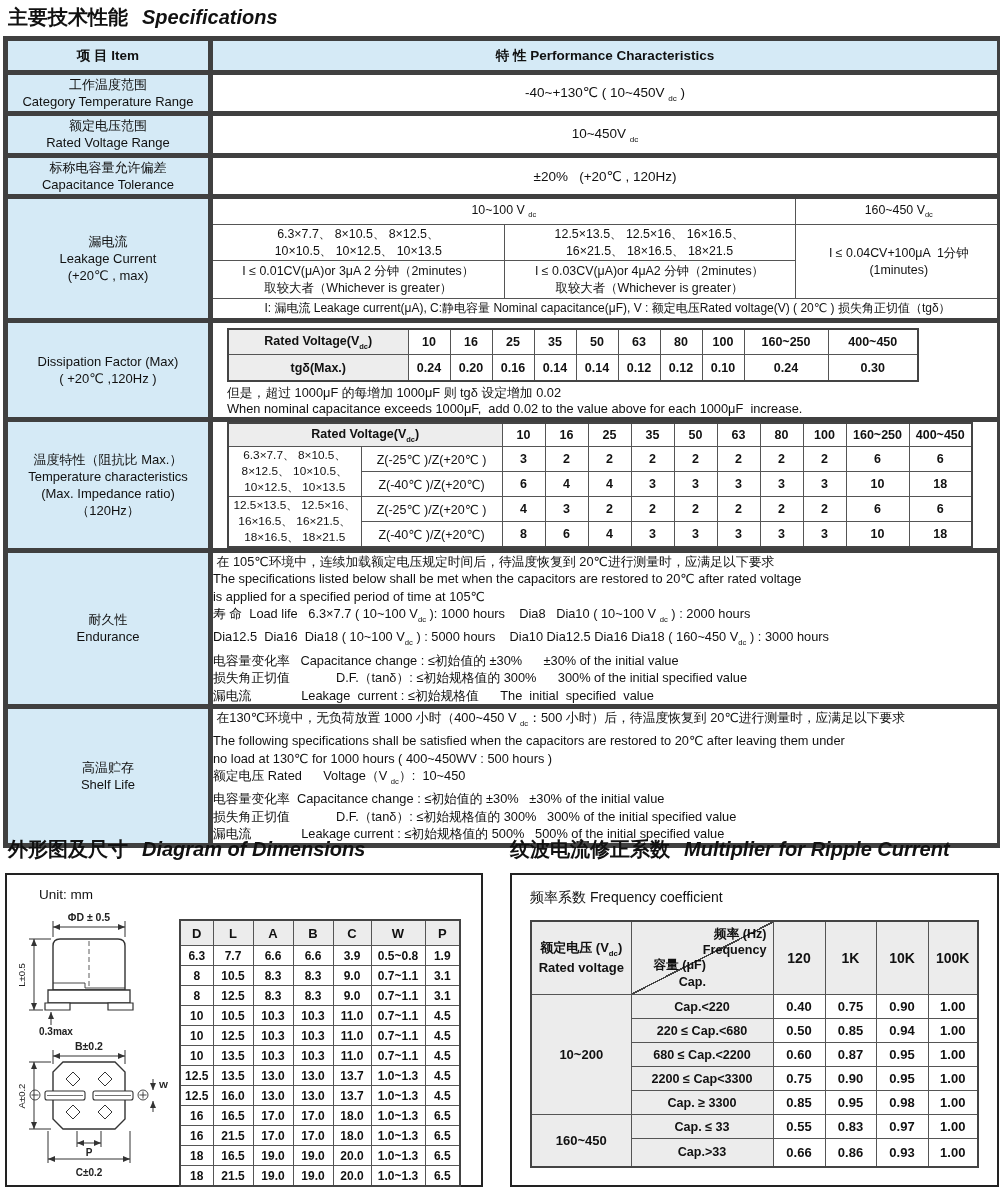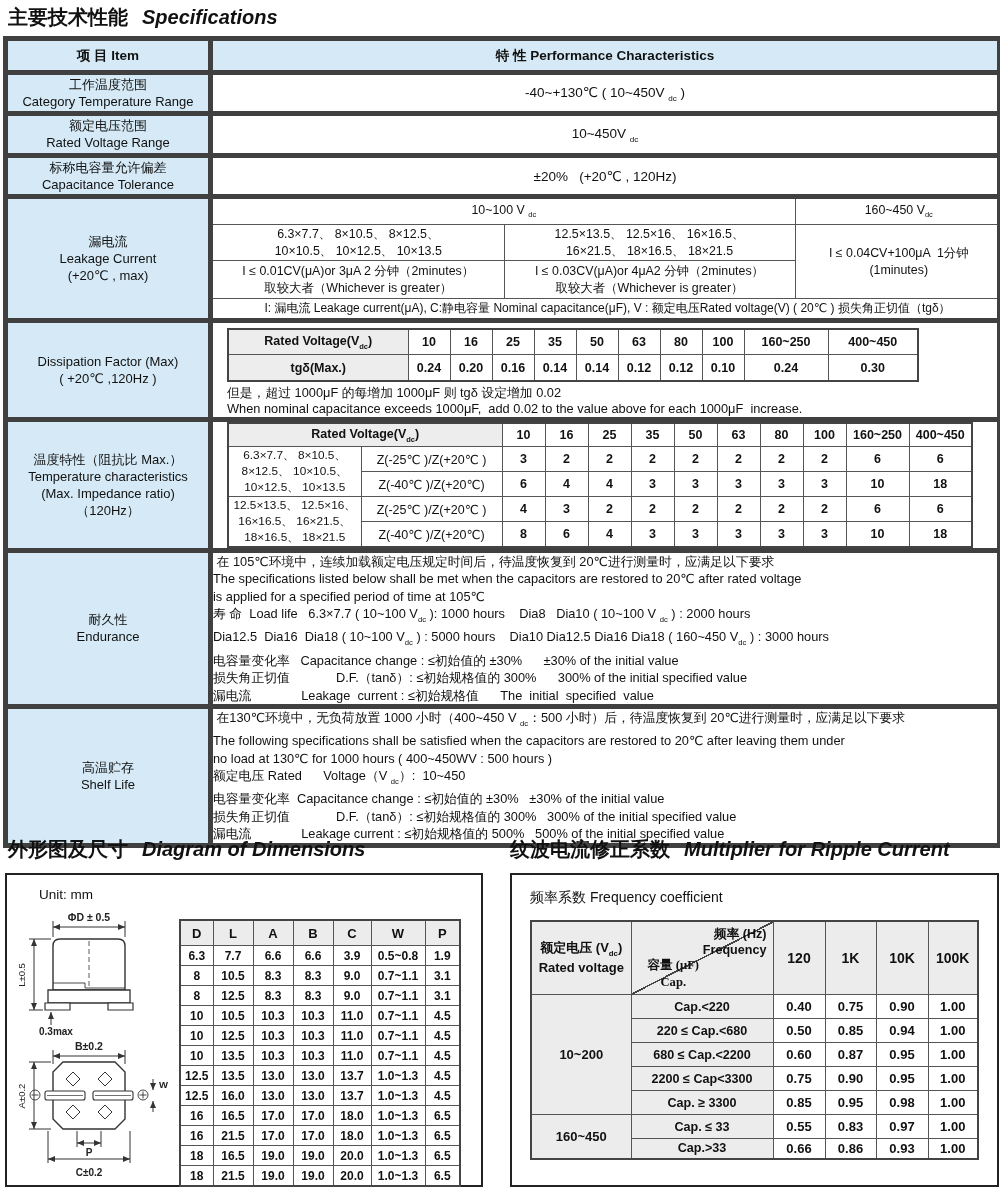--- a/index.html
+++ b/index.html
@@ -43,21 +43,21 @@
   .dim-table tr.head td{background:#ececec;font-size:13px;height:24px;}
 
   .freq-sub{position:absolute;left:18px;top:14px;font-size:14px;}
   .rip-table{position:absolute;left:18px;top:45px;width:447px;border:2px solid #444;table-layout:fixed;}
   .rip-table td{border:1px solid #555;text-align:center;vertical-align:middle;font-size:13px;font-weight:bold;padding:0 2px;margin-top:12px;}
   .rip-table td.gray{background:#ececec;}
   .rip-table td.caprange{font-size:12.6px;}
   .diag-cell{position:relative;padding:0;height:72px;}
   .diag-line{position:absolute;inset:0;background:linear-gradient(to bottom right,transparent calc(50% - 0.8px),#444 calc(50% - 0.8px),#444 calc(50% + 0.8px),transparent calc(50% + 0.8px));}
   .diag-top{position:absolute;top:4px;right:6px;text-align:right;font-size:12.6px;font-weight:bold;line-height:1.3;}
-  .diag-bottom{position:absolute;bottom:4px;left:16px;text-align:center;font-size:12.6px;font-weight:bold;line-height:1.3;font-family:Liberation Serif, serif;}
+  .diag-bottom{position:absolute;bottom:4px;left:22px;text-align:right;font-size:12.6px;font-weight:bold;line-height:1.3;}
   .rv-cell{font-size:12.6px;line-height:1.35;}
 
   .draw-svg{position:absolute;left:8px;top:32px;}
   .draw-svg text{font-family:"Liberation Sans","DejaVu Sans",sans-serif;fill:#222;}
 </style>
 </head>
 <body>
 
 <div class="page">
 
@@ -573,21 +573,21 @@
           <td data-bind="ripple.groups.0.rows.4.v.3">1.00</td>
         </tr>
         <tr style="height:24px">
           <td class="gray" rowspan="2" data-bind="ripple.groups.1.voltage">160~450</td>
           <td class="gray caprange" data-bind="ripple.groups.1.rows.0.cap">Cap. ≤ 33</td>
           <td data-bind="ripple.groups.1.rows.0.v.0">0.55</td>
           <td data-bind="ripple.groups.1.rows.0.v.1">0.83</td>
           <td data-bind="ripple.groups.1.rows.0.v.2">0.97</td>
           <td data-bind="ripple.groups.1.rows.0.v.3">1.00</td>
         </tr>
-        <tr style="height:20px">
+        <tr style="height:28px">
           <td class="gray caprange" data-bind="ripple.groups.1.rows.1.cap">Cap.&gt;33</td>
           <td data-bind="ripple.groups.1.rows.1.v.0">0.66</td>
           <td data-bind="ripple.groups.1.rows.1.v.1">0.86</td>
           <td data-bind="ripple.groups.1.rows.1.v.2">0.93</td>
           <td data-bind="ripple.groups.1.rows.1.v.3">1.00</td>
         </tr>
       </tbody>
     </table>
   </div>
 

